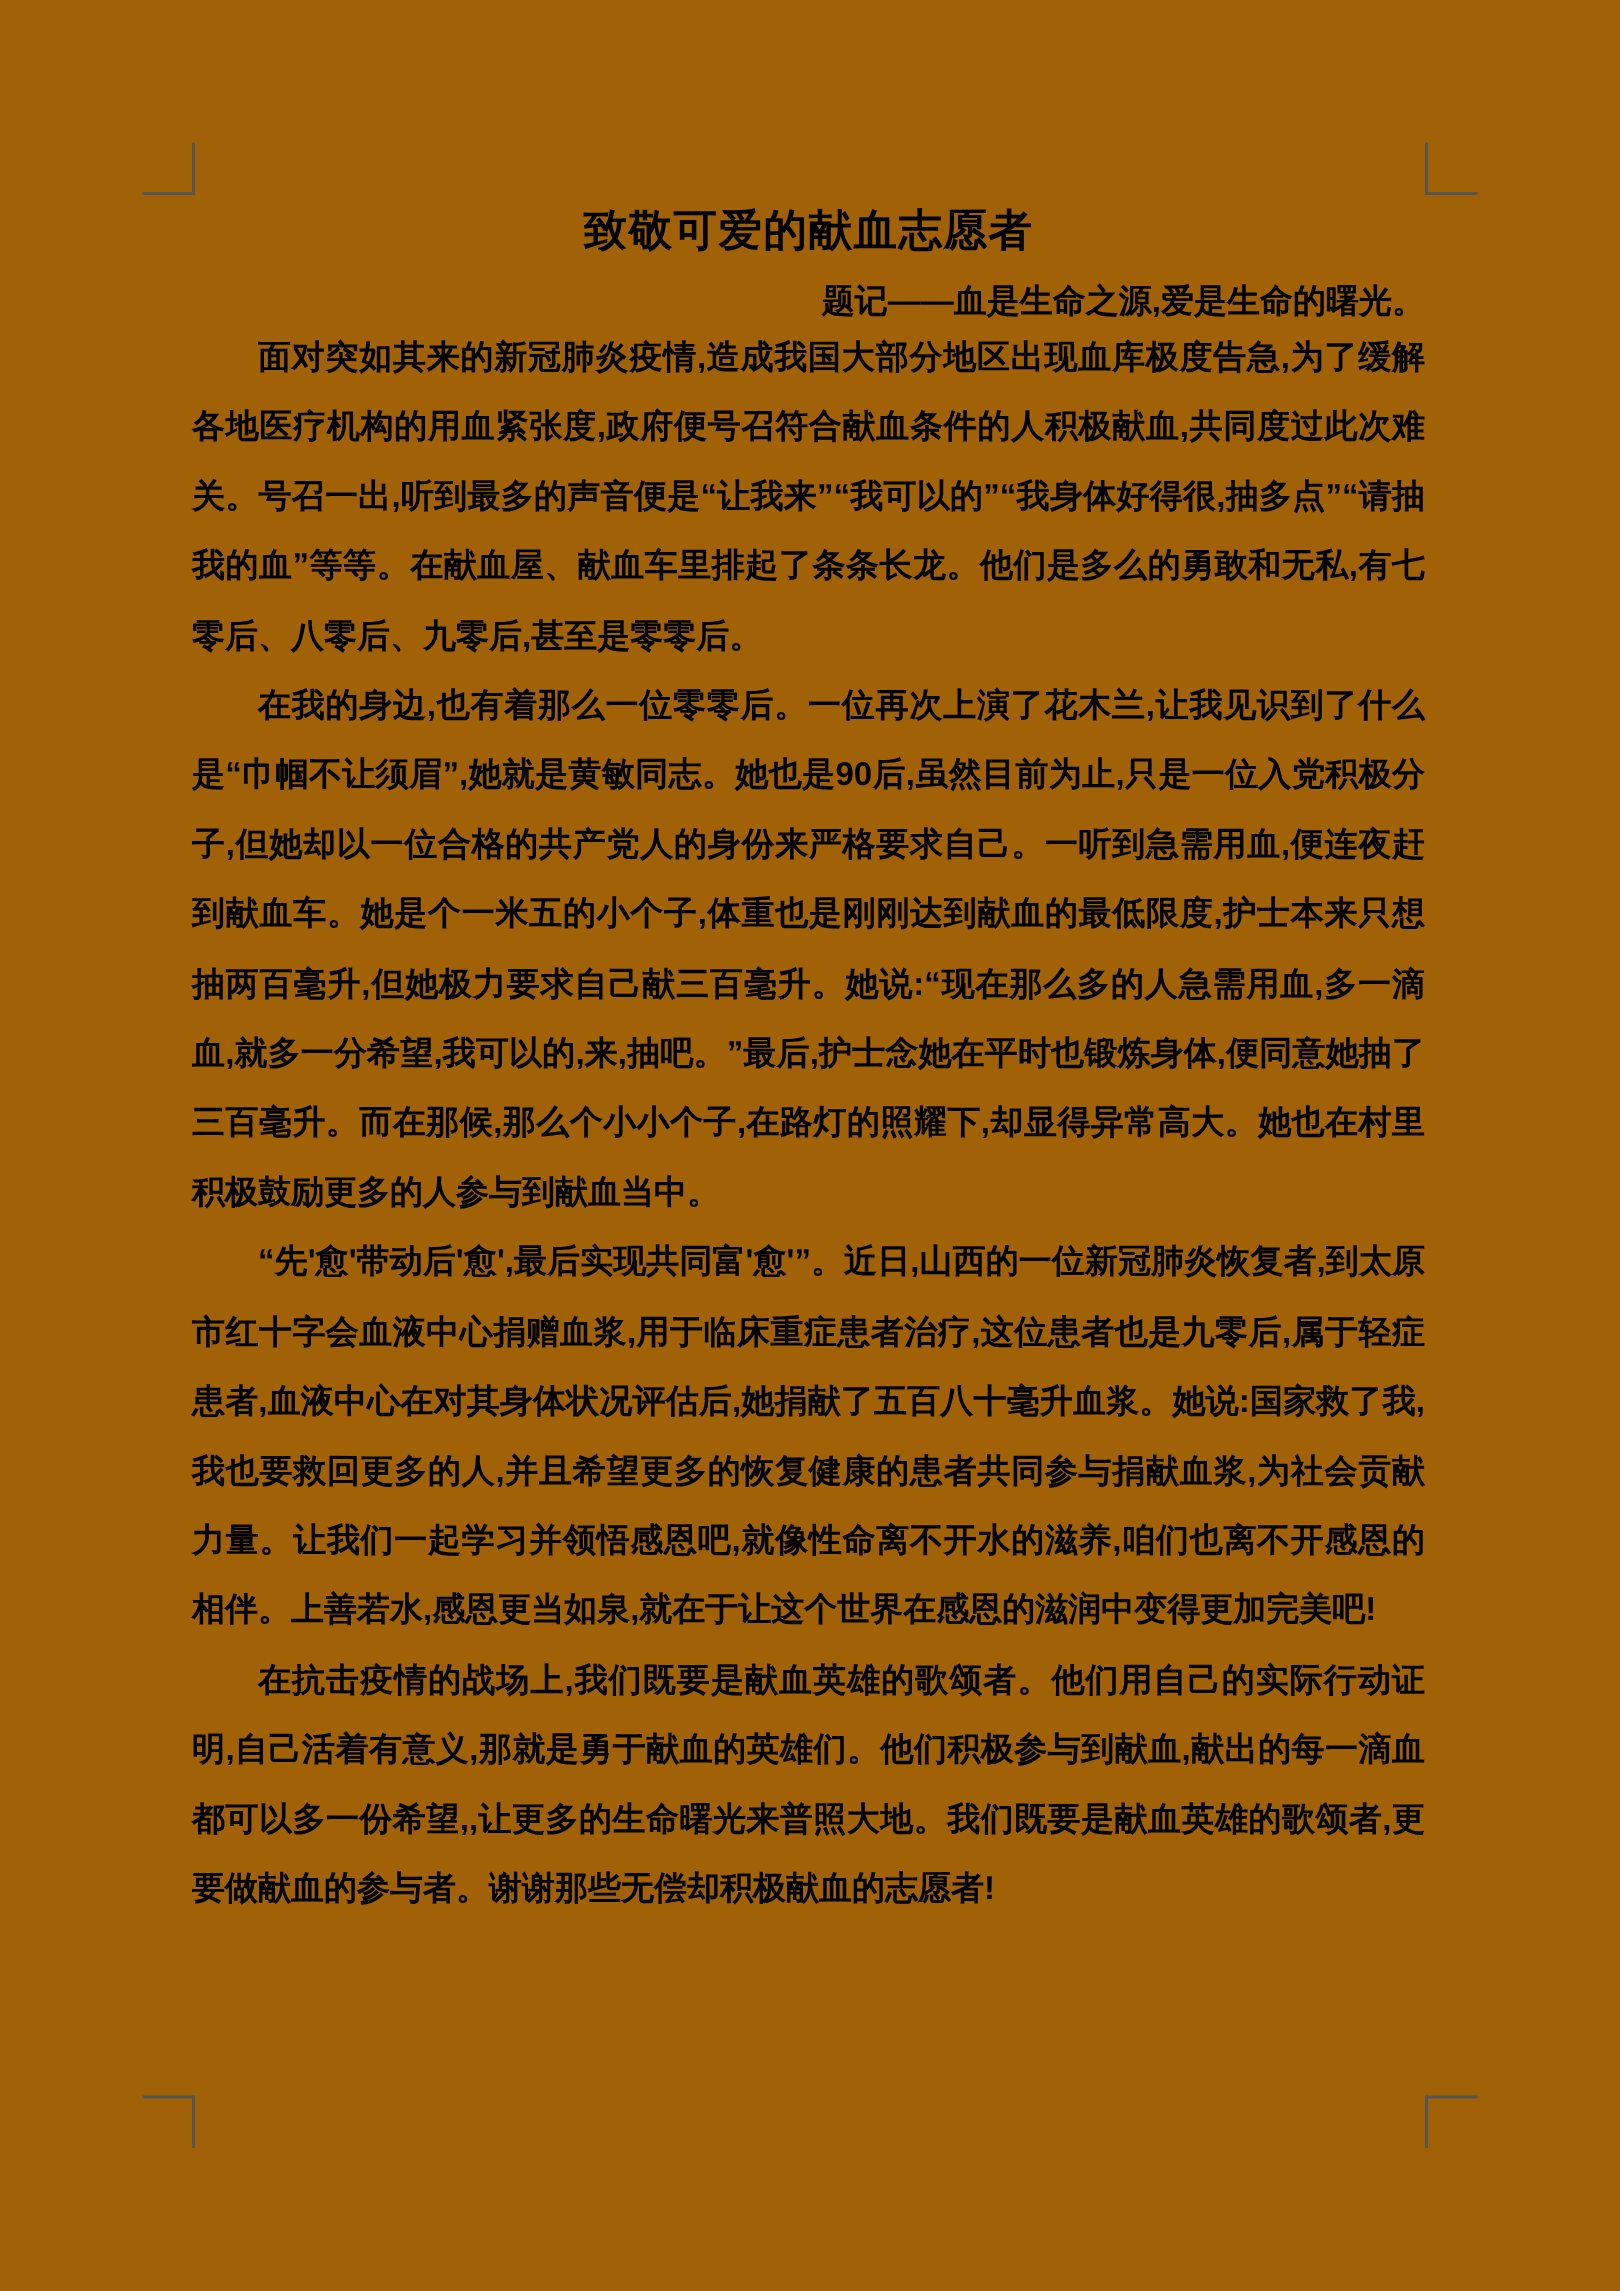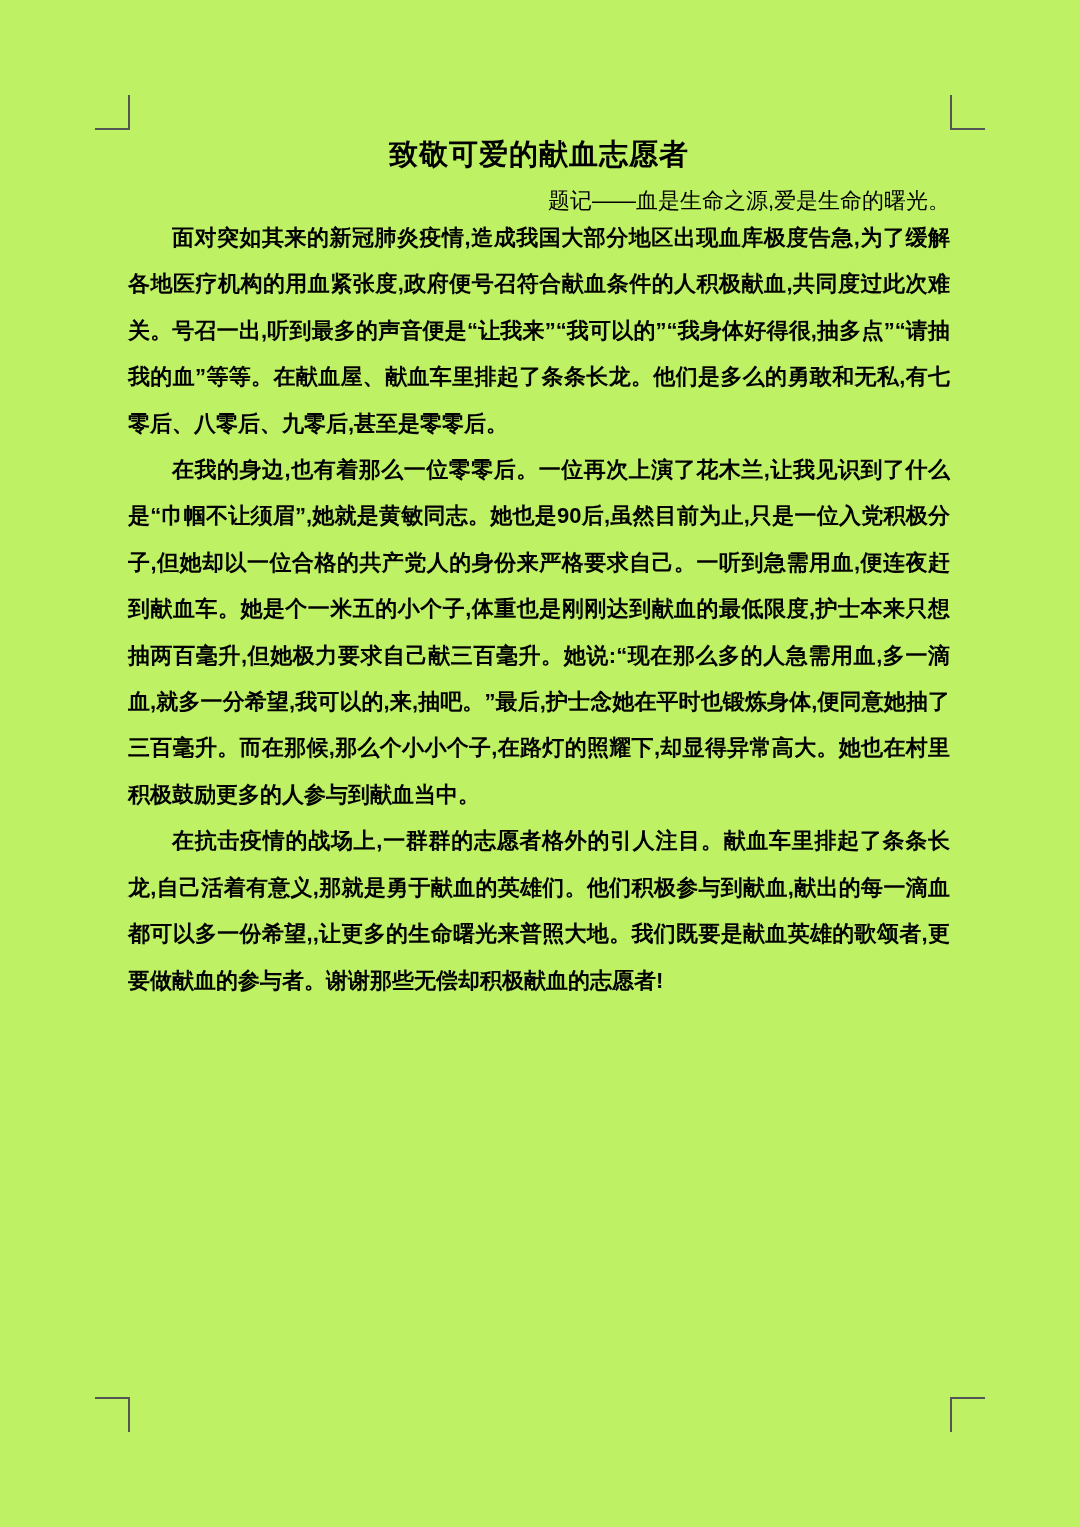--- a/index.html
+++ b/index.html
@@ -11,21 +11,21 @@
     width: 1080px;
     height: 1527px;
     position: relative;
     font-family: "Liberation Sans", sans-serif;
     color: #000000;
   }
   .page {
     position: absolute;
     left: 0; top: 0;
     width: 1080px; height: 1527px;
-    background: #bef264;
+    background: #a16207;
     overflow: hidden;
   }
   
   .mark {
     position: absolute;
     width: 35px; height: 35px;
     box-sizing: border-box;
   }
   .mark-tl { left: 95px;  top: 95px;   border-right: 2px solid #555; border-bottom: 2px solid #555; }
   .mark-tr { left: 950px; top: 95px;   border-left: 2px solid #555;  border-bottom: 2px solid #555; }
@@ -41,21 +41,21 @@
     font-weight: bold;
     line-height: 36px;
     letter-spacing: 1px;
   }
   .epigraph {
     position: absolute;
     left: 128px; top: 186px;
     width: 822px;
     text-align: right;
     font-size: 22px;
-    font-weight: normal;
+    font-weight: bold;
     line-height: 30px;
   }
   .body-text {
     position: absolute;
     left: 128px; top: 215px;
     width: 822px;
     font-size: 22px;
     line-height: 46.4px;
     text-align: justify;
     text-justify: inter-ideograph;
@@ -77,16 +77,17 @@
   <div class="mark mark-bl"></div>
   <div class="mark mark-br"></div>
 
   <div class="doc-title">致敬可爱的献血志愿者</div>
 
   <div class="epigraph">题记——血是生命之源,爱是生命的曙光。</div>
 
   <div class="body-text">
     <p>面对突如其来的新冠肺炎疫情,造成我国大部分地区出现血库极度告急,为了缓解各地医疗机构的用血紧张度,政府便号召符合献血条件的人积极献血,共同度过此次难关。号召一出,听到最多的声音便是“让我来”“我可以的”“我身体好得很,抽多点”“请抽我的血”等等。在献血屋、献血车里排起了条条长龙。他们是多么的勇敢和无私,有七零后、八零后、九零后,甚至是零零后。</p>
     <p>在我的身边,也有着那么一位零零后。一位再次上演了花木兰,让我见识到了什么是“巾帼不让须眉”,她就是黄敏同志。她也是90后,虽然目前为止,只是一位入党积极分子,但她却以一位合格的共产党人的身份来严格要求自己。一听到急需用血,便连夜赶到献血车。她是个一米五的小个子,体重也是刚刚达到献血的最低限度,护士本来只想抽两百毫升,但她极力要求自己献三百毫升。她说:“现在那么多的人急需用血,多一滴血,就多一分希望,我可以的,来,抽吧。”最后,护士念她在平时也锻炼身体,便同意她抽了三百毫升。而在那候,那么个小小个子,在路灯的照耀下,却显得异常高大。她也在村里积极鼓励更多的人参与到献血当中。</p>
-    <p>在抗击疫情的战场上,一群群的志愿者格外的引人注目。献血车里排起了条条长龙,自己活着有意义,那就是勇于献血的英雄们。他们积极参与到献血,献出的每一滴血都可以多一份希望,,让更多的生命曙光来普照大地。我们既要是献血英雄的歌颂者,更要做献血的参与者。谢谢那些无偿却积极献血的志愿者!</p>
+    <p>“先'愈'带动后'愈',最后实现共同富'愈'”。近日,山西的一位新冠肺炎恢复者,到太原市红十字会血液中心捐赠血浆,用于临床重症患者治疗,这位患者也是九零后,属于轻症患者,血液中心在对其身体状况评估后,她捐献了五百八十毫升血浆。她说:国家救了我,我也要救回更多的人,并且希望更多的恢复健康的患者共同参与捐献血浆,为社会贡献力量。让我们一起学习并领悟感恩吧,就像性命离不开水的滋养,咱们也离不开感恩的相伴。上善若水,感恩更当如泉,就在于让这个世界在感恩的滋润中变得更加完美吧!</p>
+    <p>在抗击疫情的战场上,我们既要是献血英雄的歌颂者。他们用自己的实际行动证明,自己活着有意义,那就是勇于献血的英雄们。他们积极参与到献血,献出的每一滴血都可以多一份希望,,让更多的生命曙光来普照大地。我们既要是献血英雄的歌颂者,更要做献血的参与者。谢谢那些无偿却积极献血的志愿者!</p>
   </div>
 
 </div>
 
 </body></html>

